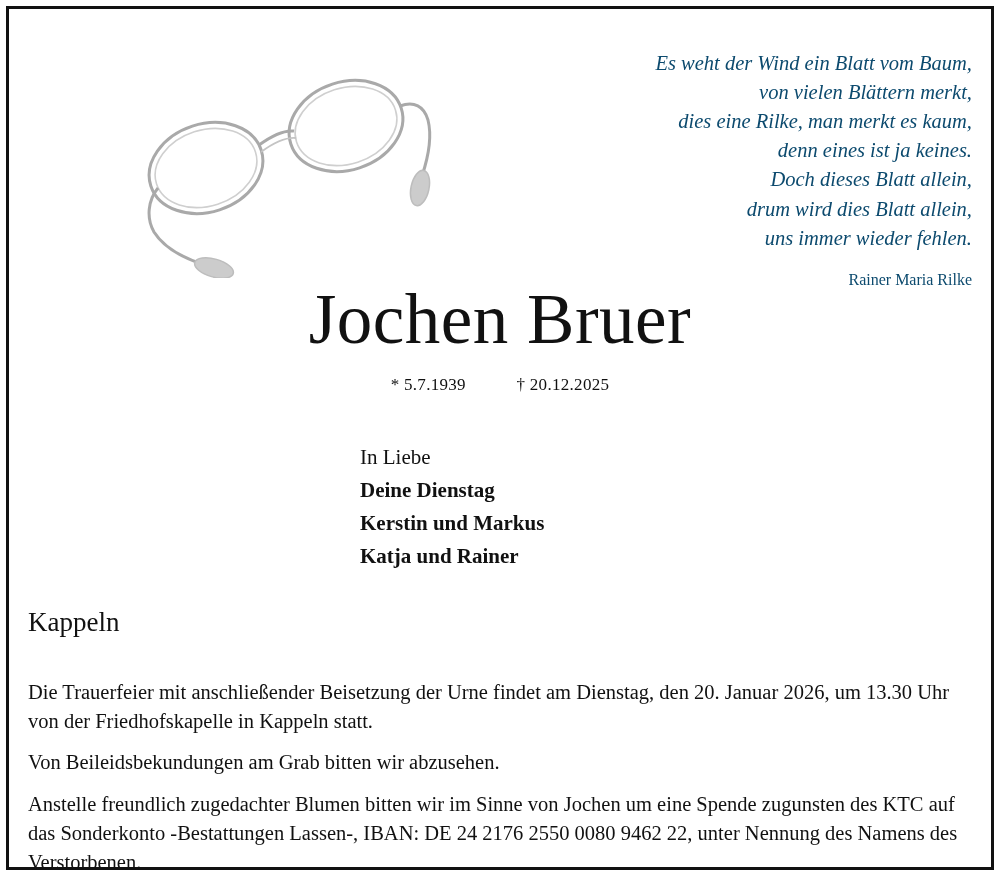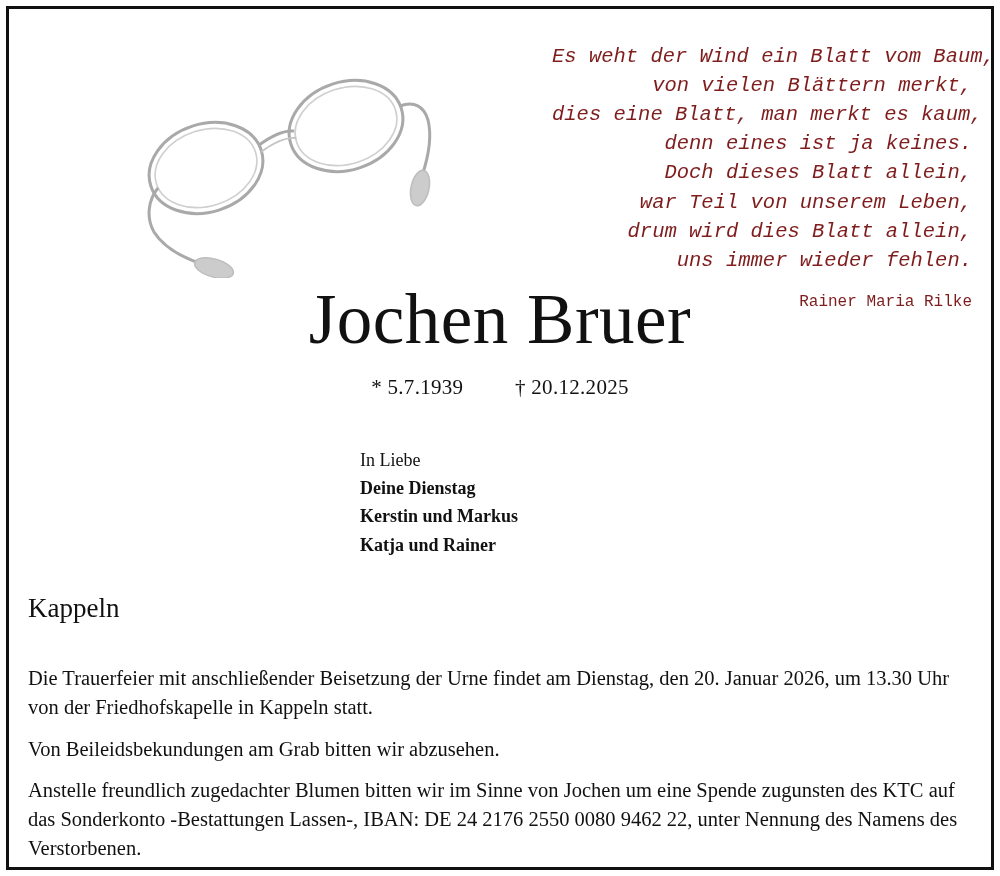--- a/index.html
+++ b/index.html
@@ -41,28 +41,27 @@
   .glasses {
     position: absolute;
     left: 100px;
     top: 30px;
     width: 330px;
     height: 230px;
   }
   .poem {
     position: absolute;
     right: 0;
-    top: 24px;
+    top: 31px;
     width: 420px;
     text-align: right;
     font-style: italic;
     font-size: 20.5px;
     line-height: 1.42;
-    color: #7f1d1d;
-    font-family: Liberation Mono, monospace;
+    color: #0c4a6e;
   }
   .poem .line {
     white-space: nowrap;
   }
   .poem-author {
     margin-top: 16px;
     font-style: normal;
     font-size: 16px;
     text-align: right;
   }
@@ -71,31 +70,31 @@
   .name {
     text-align: center;
     font-size: 71px;
     letter-spacing: 0.5px;
     margin-top: 14px;
     line-height: 1.05;
     font-family: "Liberation Serif", serif;
   }
   .dates {
     text-align: center;
-    font-size: 21px;
+    font-size: 17px;
     margin-top: 18px;
     letter-spacing: 0.3px;
   }
   .dates .birth { margin-right: 46px; }
 
   
   .family {
     margin-top: 46px;
     margin-left: 332px;
-    font-size: 18px;
+    font-size: 21px;
     line-height: 1.58;
   }
   .family .lead { font-weight: normal; }
   .family .strong { font-weight: bold; }
 
   
   .place {
     margin-top: 34px;
     margin-left: 0;
     font-size: 27px;
@@ -141,24 +140,23 @@
           <g fill="#cccccc" stroke="#bdbdbd" stroke-width="1.5">
             <ellipse cx="292" cy="140" rx="9" ry="18" transform="rotate(12 292 140)"></ellipse>
             <ellipse cx="86" cy="220" rx="20" ry="9" transform="rotate(16 86 220)"></ellipse>
           </g>
         </svg>
       </div>
 
       <div class="poem">
         <div class="line">Es weht der Wind ein Blatt vom Baum,</div>
         <div class="line">von vielen Blättern merkt,</div>
-        <div class="line">dies eine Blatt, man merkt es kaum,</div>
+        <div class="line">dies eine Rilke, man merkt es kaum,</div>
         <div class="line">denn eines ist ja keines.</div>
         <div class="line">Doch dieses Blatt allein,</div>
-        <div class="line">war Teil von unserem Leben,</div>
         <div class="line">drum wird dies Blatt allein,</div>
         <div class="line">uns immer wieder fehlen.</div>
         <div class="poem-author">Rainer Maria Rilke</div>
       </div>
 
     </div>
 
     <div class="name">Jochen Bruer</div>
 
     <div class="dates">

